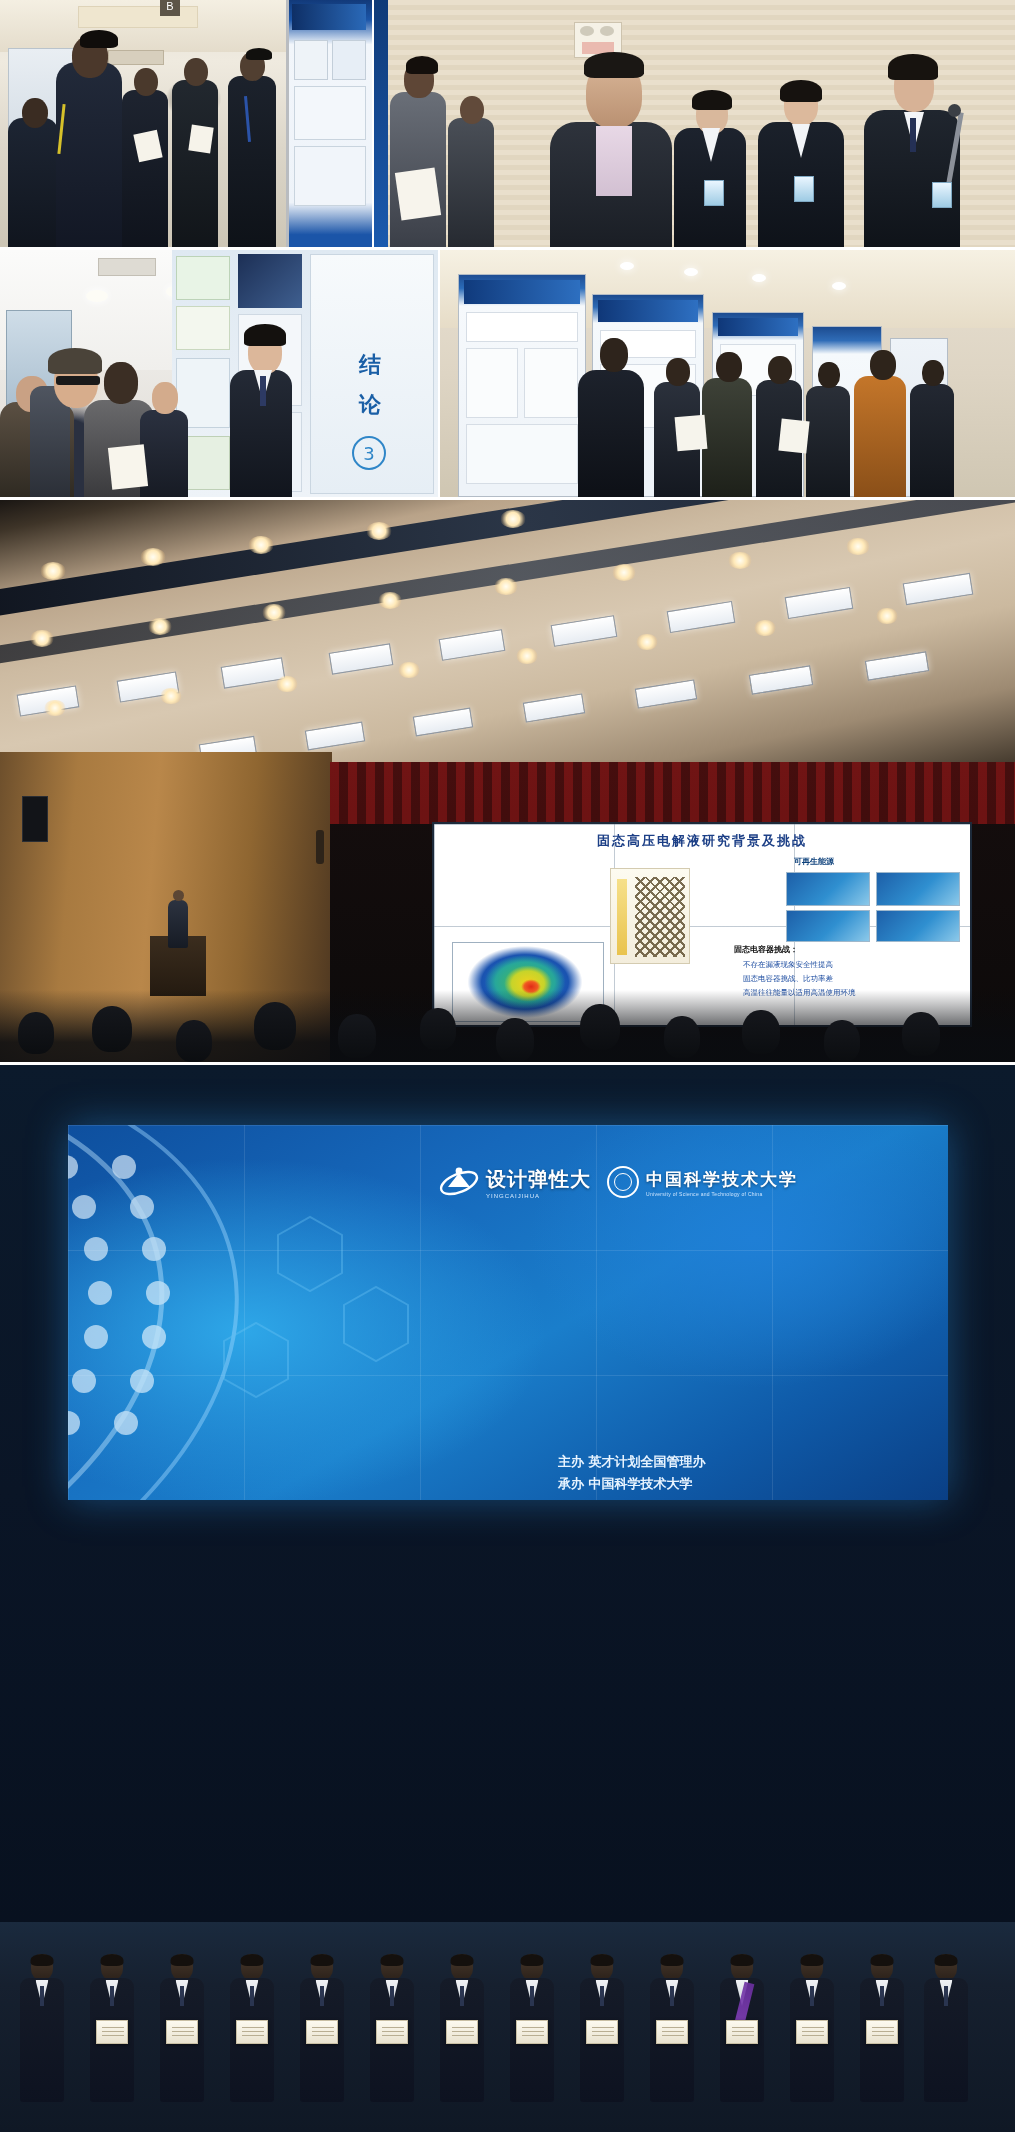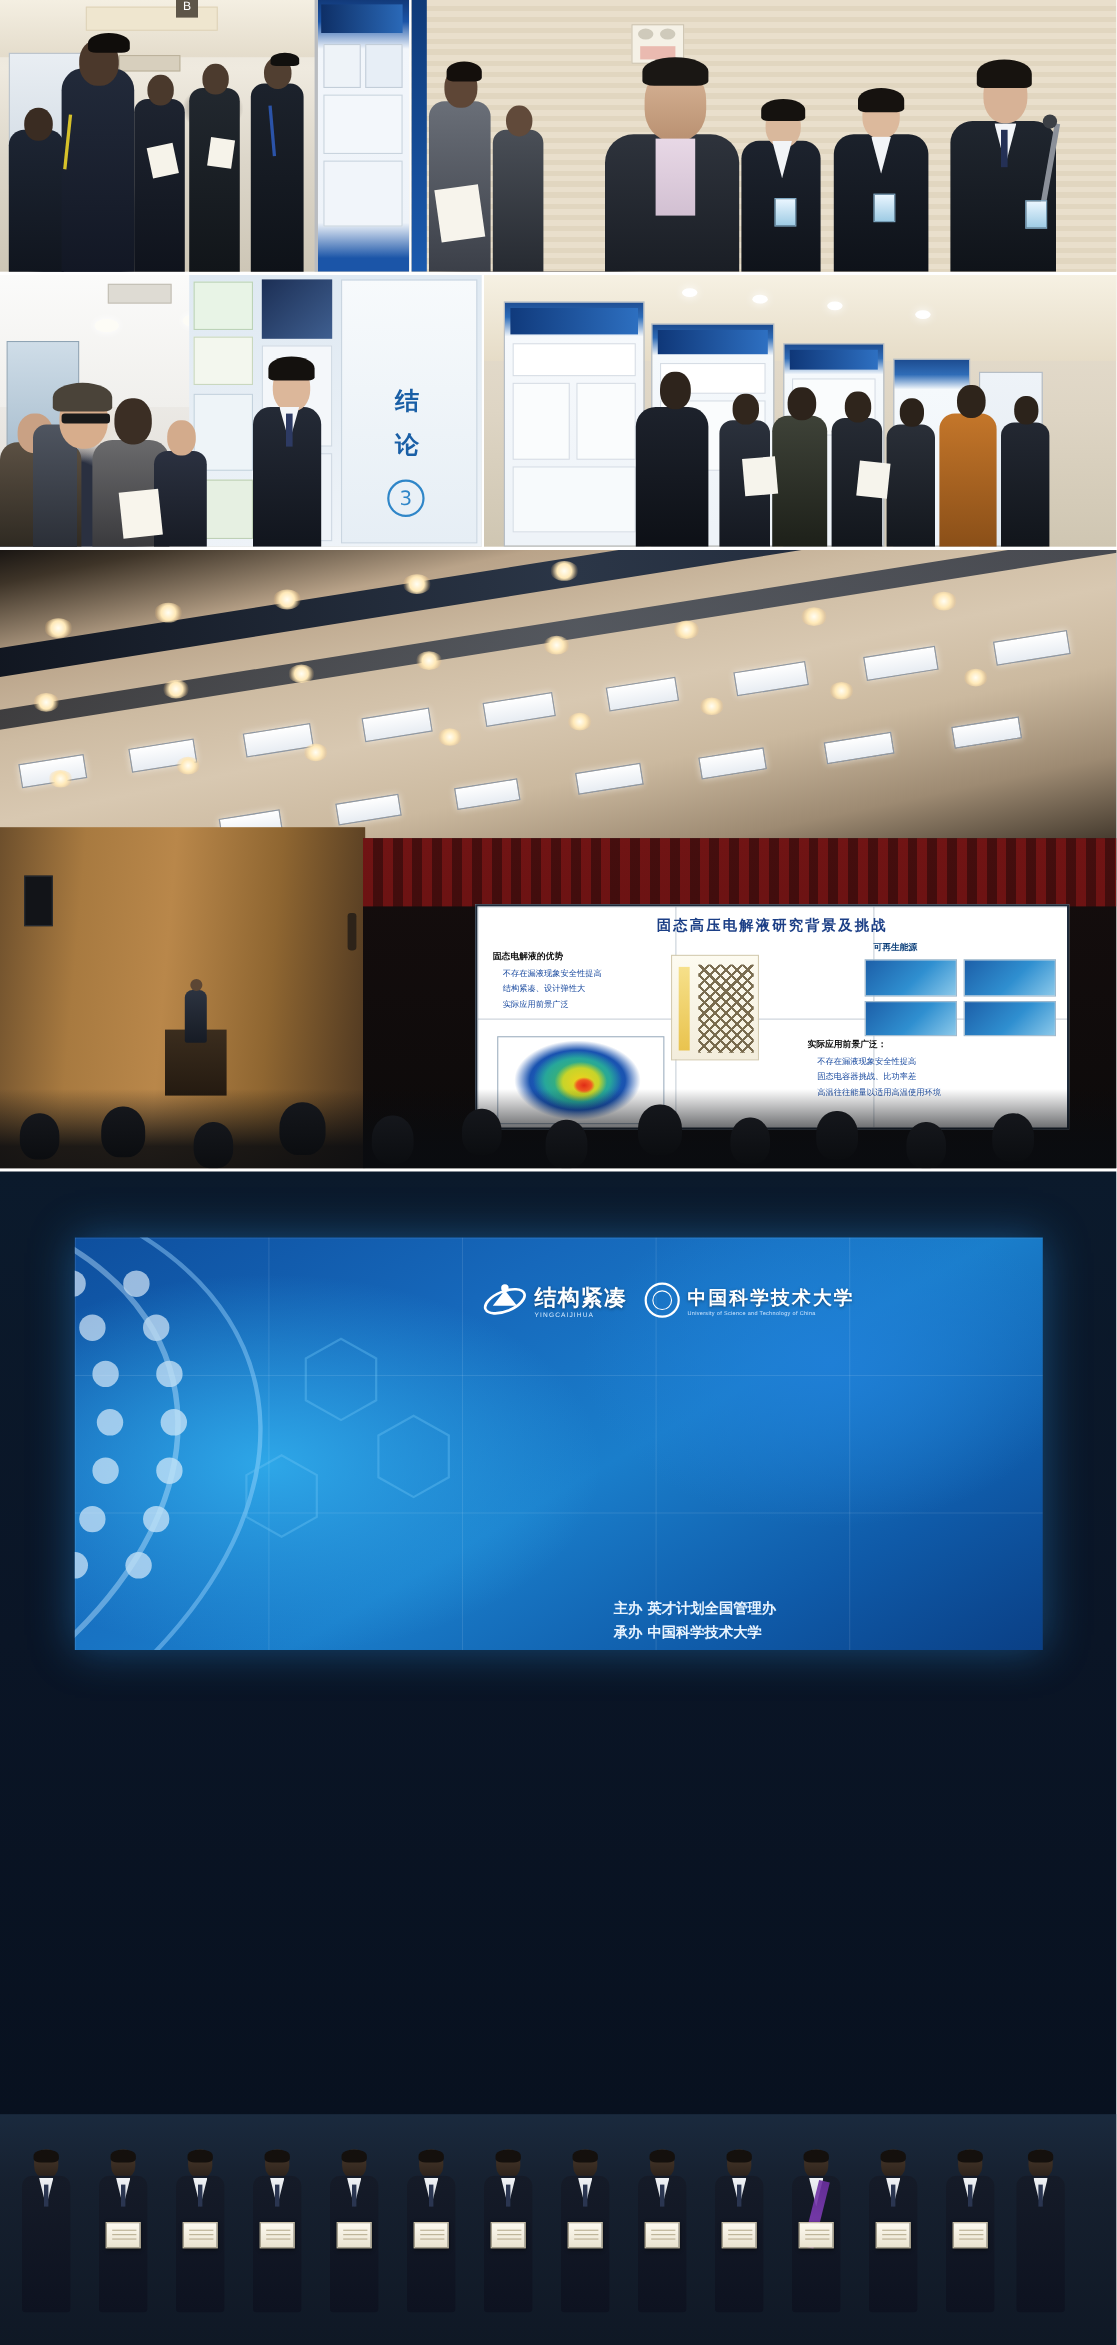--- a/index.html
+++ b/index.html
@@ -439,44 +439,38 @@
     <div style="position:absolute;left:22px;top:296px;width:26px;height:46px;background:#121418;border:1px solid #2a2d33;"></div>
     <div style="position:absolute;left:316px;top:330px;width:8px;height:34px;background:#2d2319;border-radius:3px;"></div>
 
     <div class="stage-frame"></div>
     <div class="curtain"></div>
 
     <div class="screen">
       <div class="screen-grid"></div>
       <div class="slide-title">固态高压电解液研究背景及挑战</div>
 
-      <div class="slide-col-left">
-        <div class="slide-h">固态电解液的优势</div>
-        <div class="slide-b">不存在漏液现象安全性提高</div>
-        <div class="slide-b">结构紧凑、设计弹性大</div>
-        <div class="slide-b">实际应用前景广泛</div>
-      </div>
 
       <div class="renew-label" style="left:360px; top:32px;">可再生能源</div>
       <div class="slide-img-card" style="left:352px; top:48px; width:84px; height:34px;"></div>
       <div class="slide-img-card" style="left:442px; top:48px; width:84px; height:34px;"></div>
       <div class="slide-img-card" style="left:352px; top:86px; width:84px; height:32px;"></div>
       <div class="slide-img-card" style="left:442px; top:86px; width:84px; height:32px;"></div>
 
       <div style="position:absolute;left:176px;top:44px;width:80px;height:96px;background:linear-gradient(180deg,#fdfbf0,#f3eddc);border:1px solid #d4cbb0;">
         <div style="position:absolute;left:6px;top:10px;width:10px;height:76px;background:linear-gradient(180deg,#f6e08a,#e9c34e);"></div>
         <div style="position:absolute;left:24px;top:8px;width:50px;height:80px;background:
             repeating-linear-gradient(45deg,#5a4a2a 0 2px,transparent 2px 7px),
             repeating-linear-gradient(-45deg,#5a4a2a 0 2px,transparent 2px 7px);opacity:.8;"></div>
       </div>
 
       <div class="heatmap"></div>
 
       <div class="slide-col-right">
-        <div class="slide-h">实际应用前景广泛：</div>
+        <div class="slide-h">固态电容器挑战：</div>
         <div class="slide-b">不存在漏液现象安全性提高</div>
         <div class="slide-b">固态电容器挑战、比功率差</div>
         <div class="slide-b">高温往往能量以适用高温使用环境</div>
       </div>
     </div>
 
     <div class="podium"></div>
     <div class="speaker"></div>
 
     <div class="audience">
@@ -533,21 +527,21 @@
       <div class="banner-logos">
         <div class="logo-yc">
           <div class="logo-swoosh">
             <svg viewBox="0 0 42 34" width="42" height="34">
               <ellipse cx="21" cy="18" rx="19" ry="9" fill="none" stroke="#ffffff" stroke-width="2.4" transform="rotate(-22 21 18)"></ellipse>
               <path d="M10 22 L32 22 L21 8 Z" fill="#ffffff"></path>
               <circle cx="21" cy="6" r="3.4" fill="#ffffff"></circle>
             </svg>
           </div>
           <div>
-            <span class="logo-yc-text">结构紧凑</span>
+            <span class="logo-yc-text">设计弹性大</span>
             <span class="logo-yc-sub">YINGCAIJIHUA</span>
           </div>
         </div>
         <div class="logo-ustc">
           <div class="ustc-seal">
             <div class="ustc-seal-inner"></div>
           </div>
           <div>
             <span class="logo-ustc-text">中国科学技术大学</span>
             <span class="logo-ustc-sub">University of Science and Technology of China</span>

